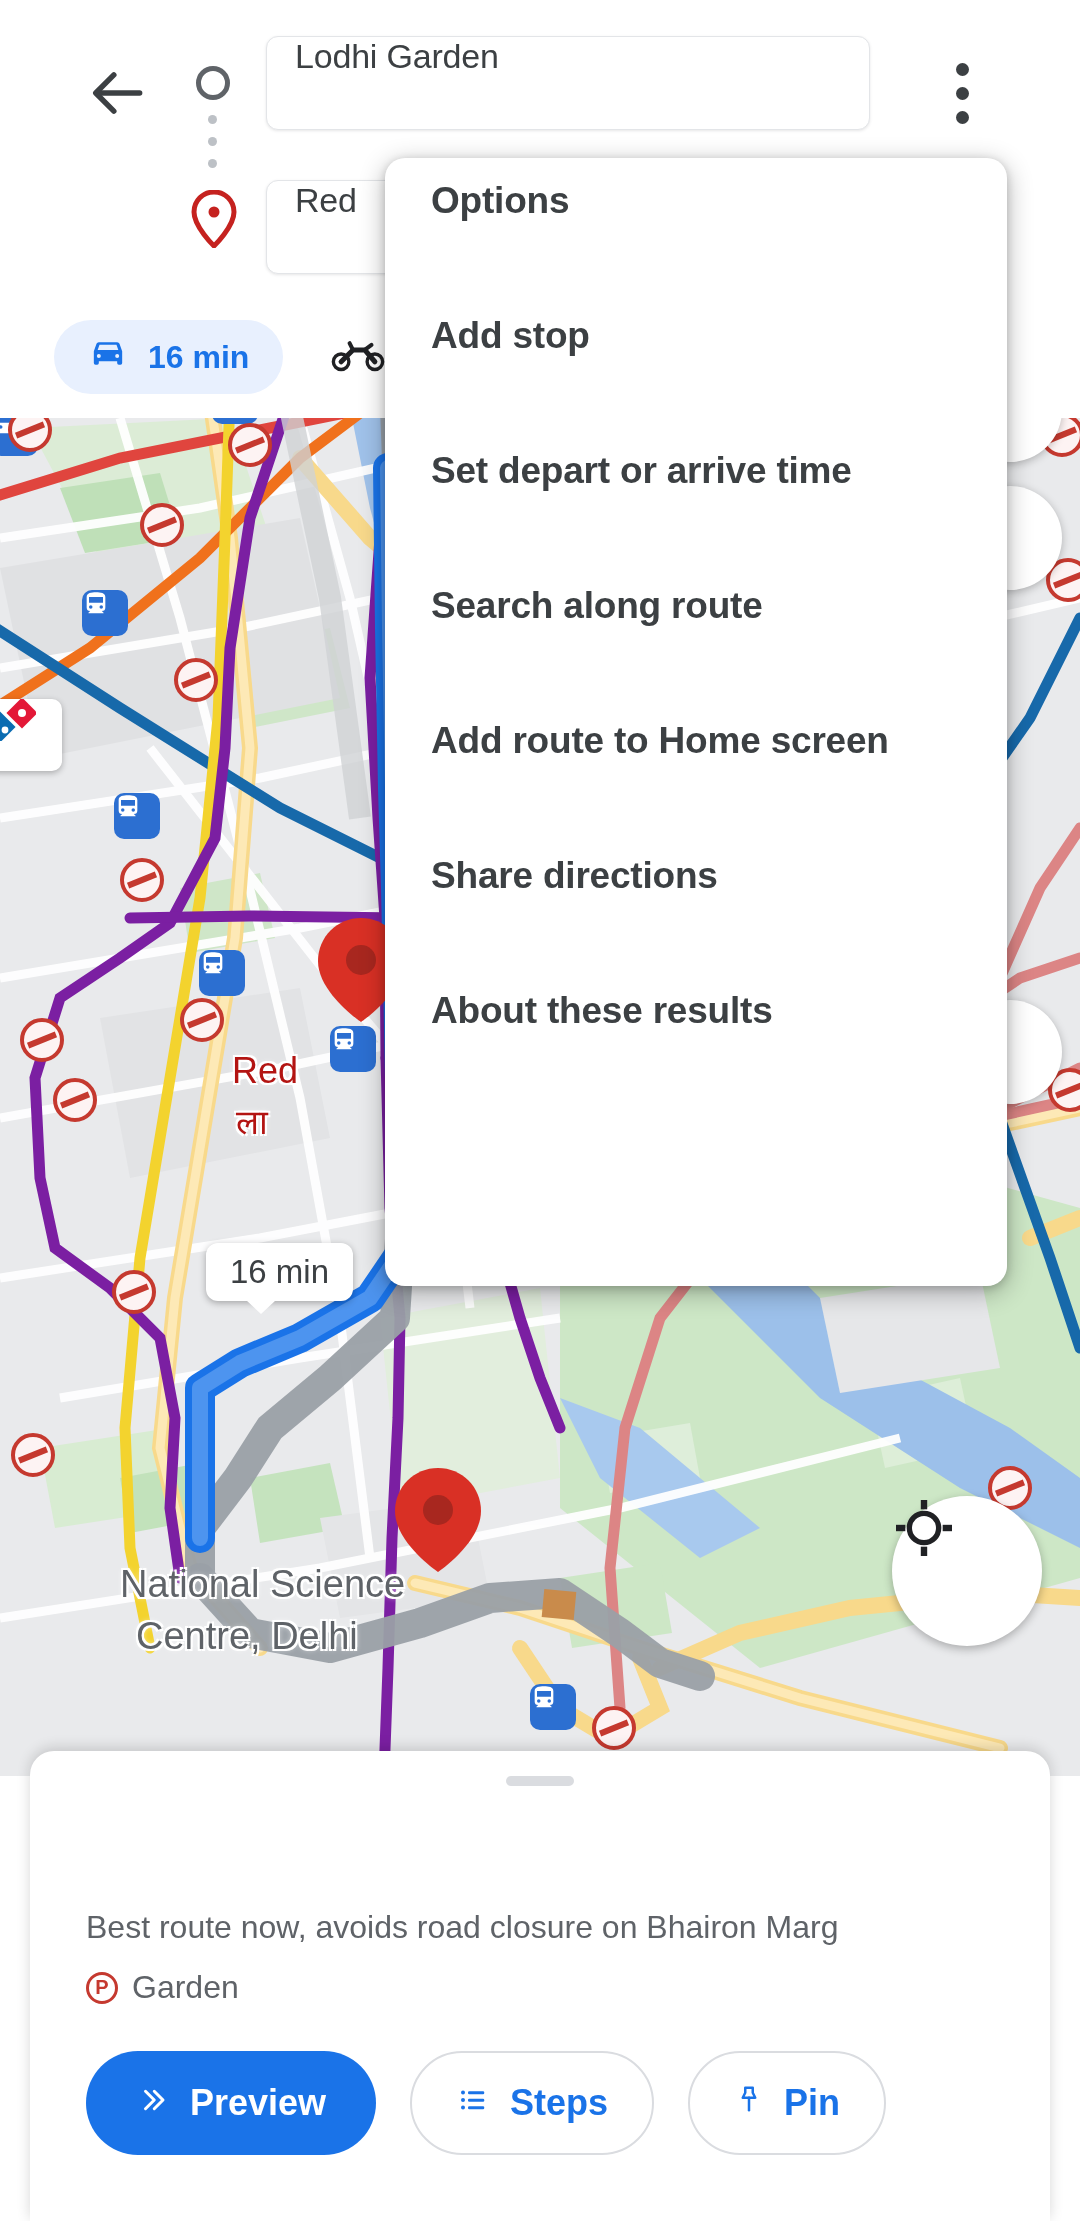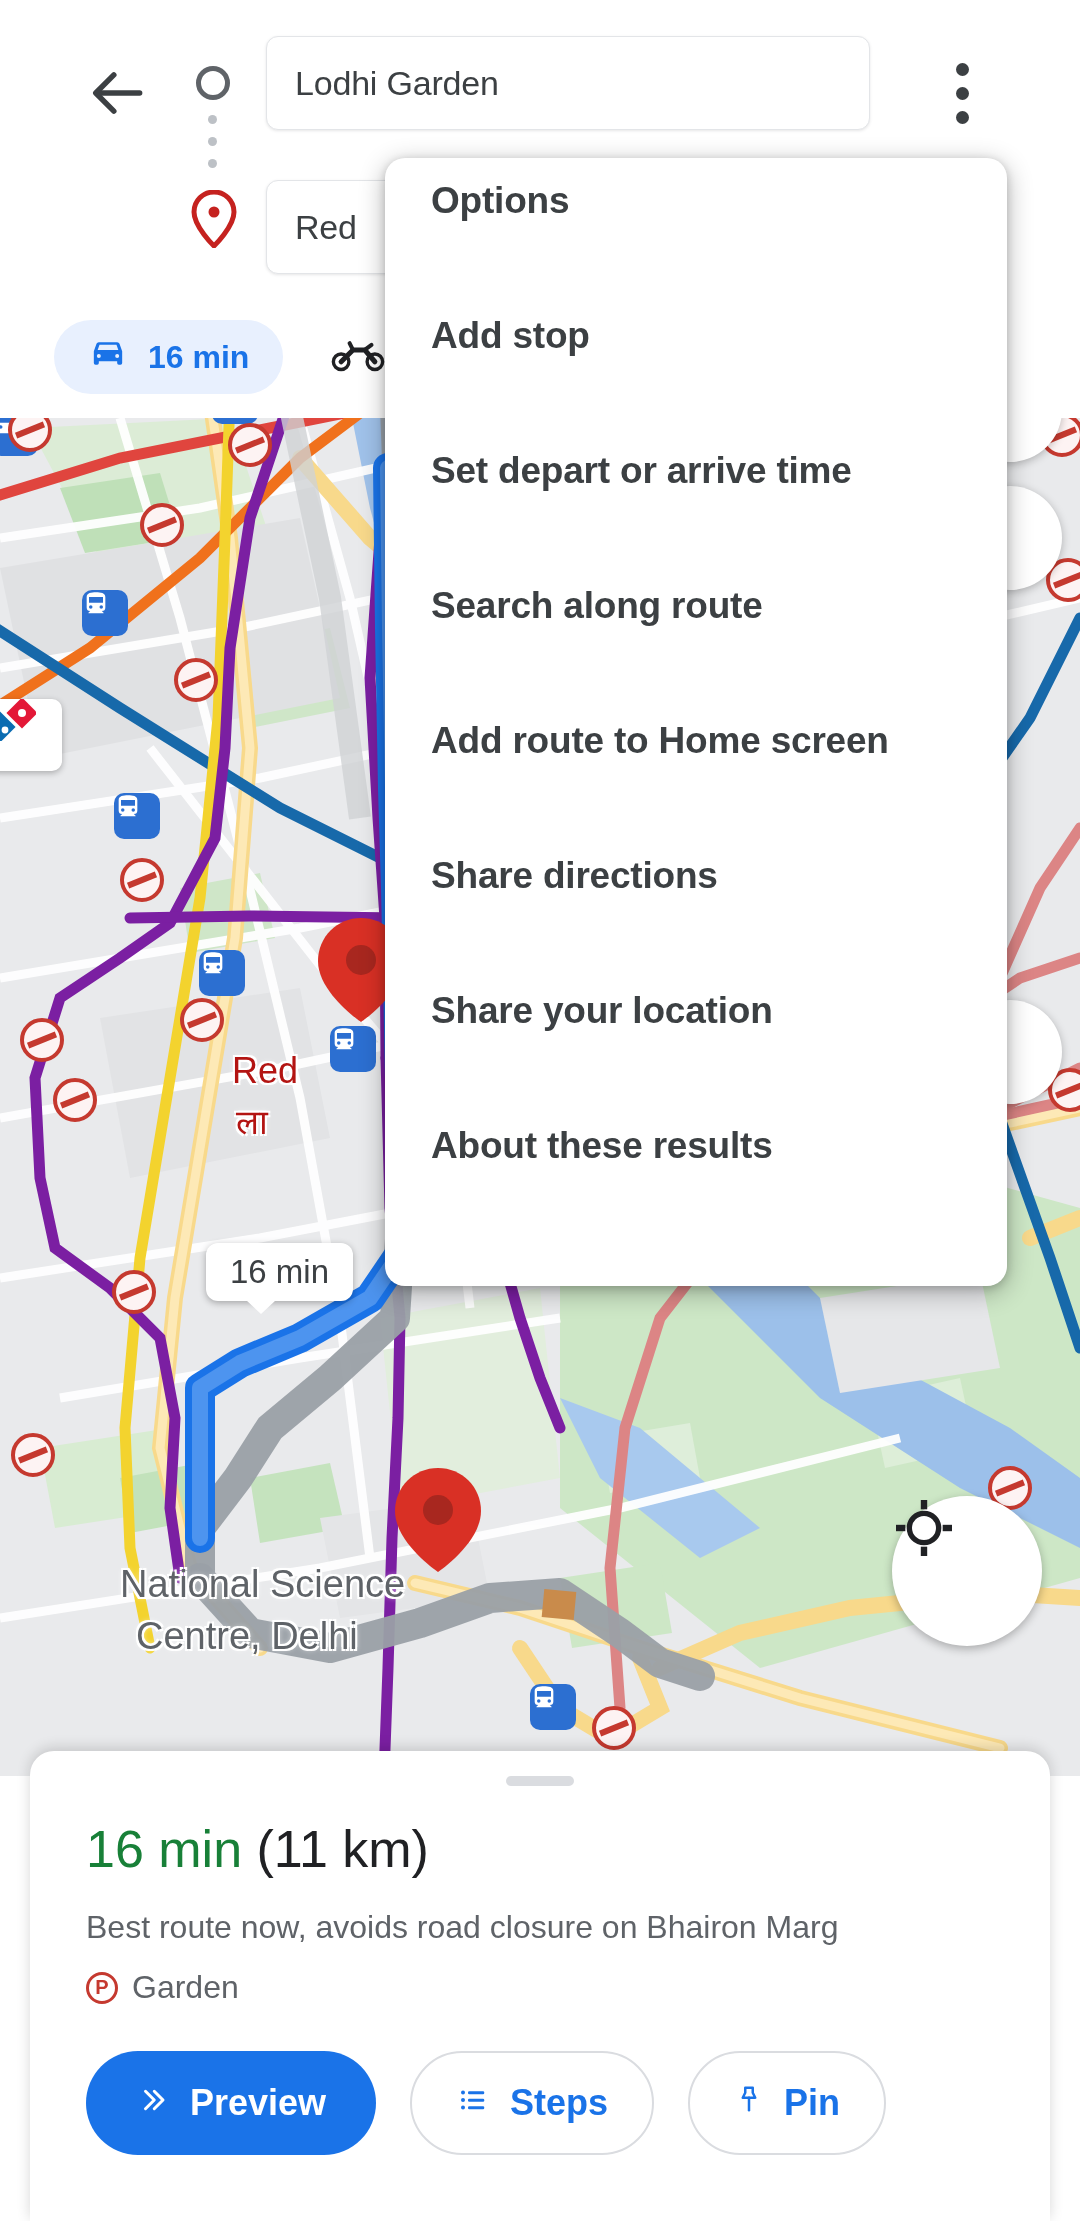--- a/index.html
+++ b/index.html
@@ -18,21 +18,21 @@
 
   .origin-dot { position:absolute; left:196px; top:66px; width:34px; height:34px;
     border:5px solid #5f6368; border-radius:50%; background:transparent; }
   .dots-col { position:absolute; left:208px; top:115px; width:12px; height:60px; }
   .dots-col i { display:block; width:9px; height:9px; border-radius:50%; background:#bdc1c6; margin-bottom:13px; }
   .dest-pin { position:absolute; left:190px; top:190px; width:48px; height:58px; }
 
   .field {
     position:absolute; background:#fff; border:1.5px solid #e3e5e8; border-radius:12px;
     box-shadow:0 1px 3px rgba(60,64,67,.13);
-    display:flex; align-items:center; padding:0 28px;
+    display:flex; align-items:flex-start; padding:0 28px;
     font-size:34px; color:#3c4043; letter-spacing:-.2px;
   }
   .field-from { left:266px; top:36px; width:604px; height:94px; }
   .field-to   { left:266px; top:180px; width:604px; height:94px; }
 
   .kebab { position:absolute; left:938px; top:58px; width:48px; height:70px; cursor:pointer;
     display:flex; flex-direction:column; align-items:center; justify-content:center; gap:11px; }
   .kebab i { width:13px; height:13px; border-radius:50%; background:#3c4043; display:block; }
 
   
@@ -409,34 +409,27 @@
     <div class="menu-item">
       <span>Search along route</span>
       </div>
     <div class="menu-item">
       <span>Add route to Home screen</span>
       </div>
     <div class="menu-item">
       <span>Share directions</span>
       </div>
     <div class="menu-item">
-      <span>Share your location</span>
-      </div>
-    <div class="menu-item">
       <span>About these results</span>
       </div>
   </div>
 
   <div class="sheet">
     <div class="grabber"></div>
 
-    <div class="sheet-title">
-      <span class="dur">16 min</span>
-      <span>(11 km)</span>
-    </div>
 
     <div class="sheet-sub">Best route now, avoids road closure on Bhairon Marg</div>
 
     <div class="sheet-park">
       <span class="park-badge">P</span>
       <span>Garden</span>
     </div>
 
     <div class="actions">
       <div class="btn btn-primary">

